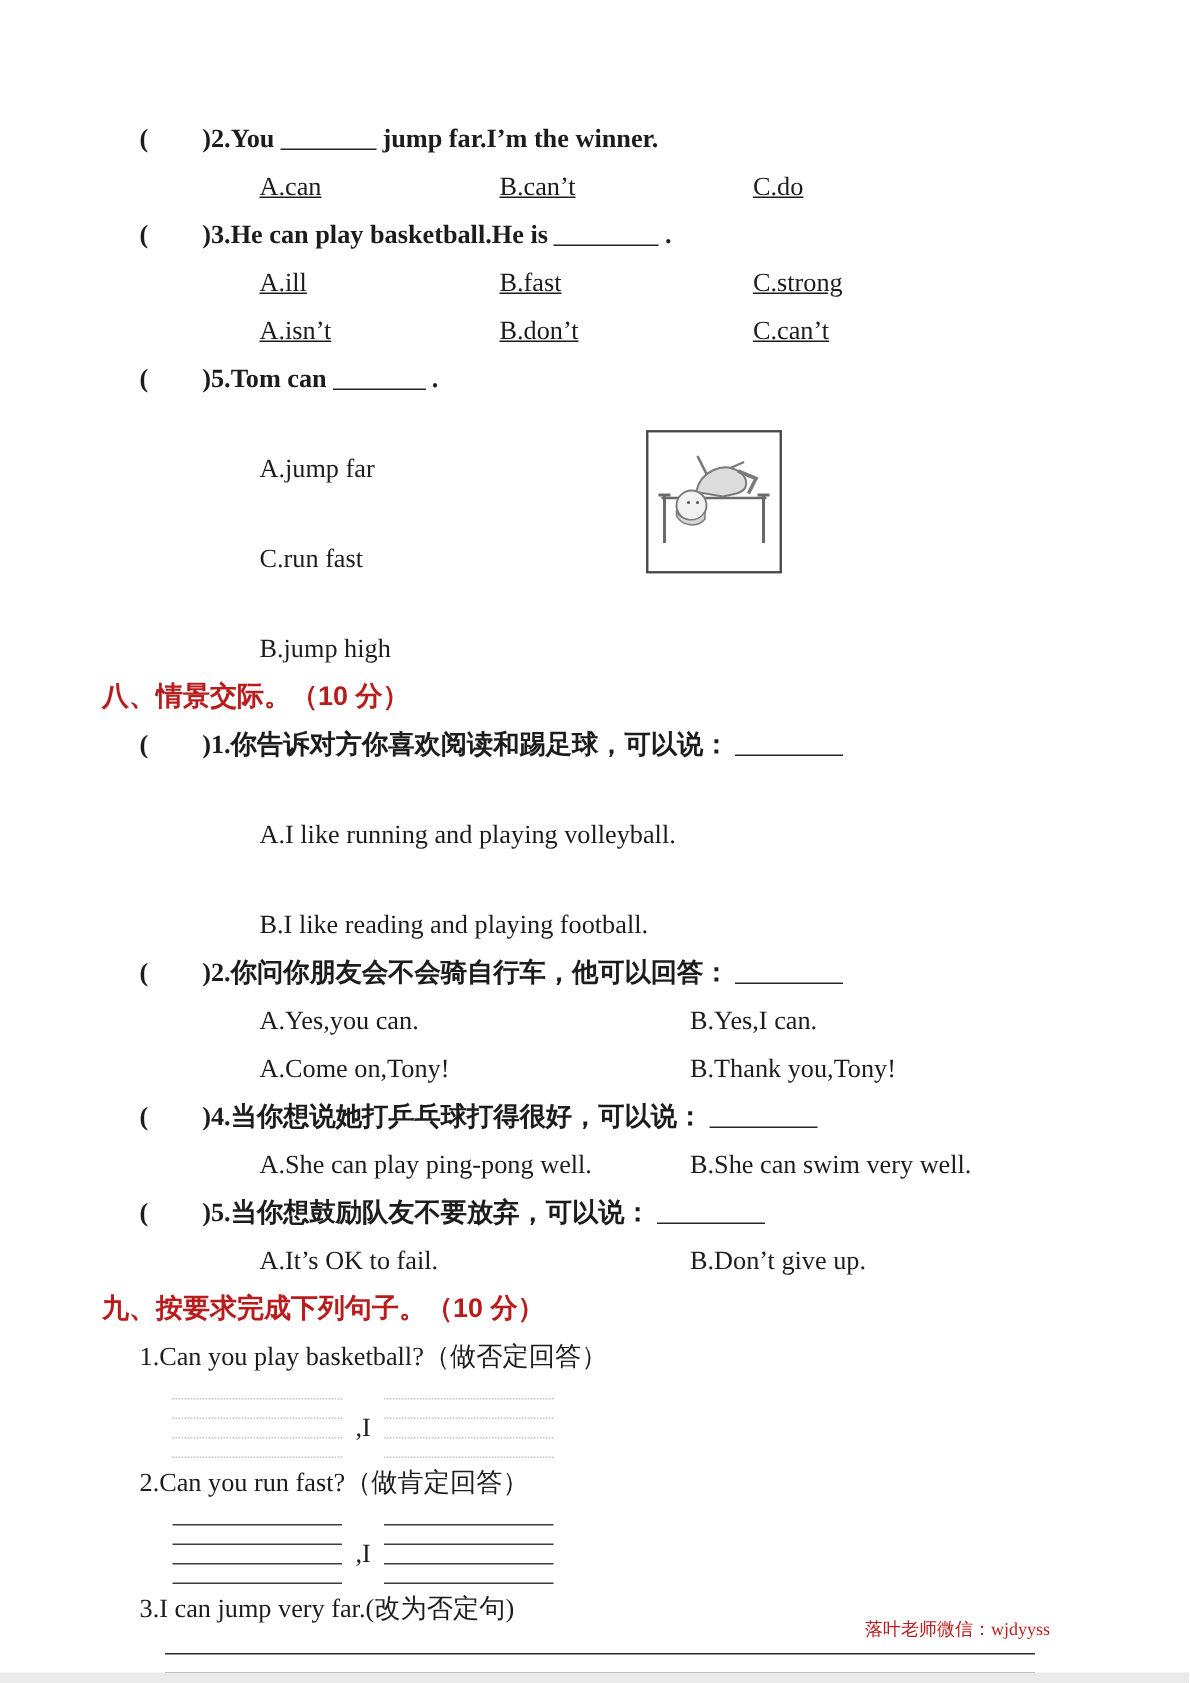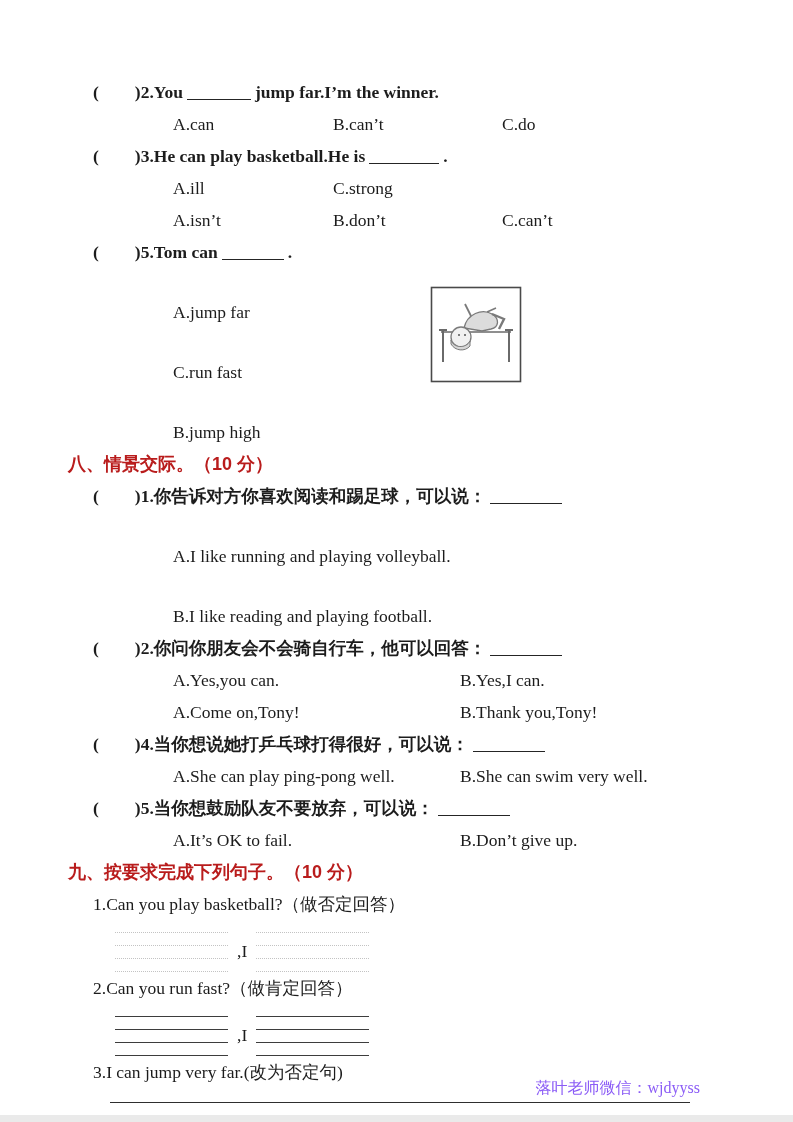--- a/index.html
+++ b/index.html
@@ -7,57 +7,58 @@
     position:relative;width:793px;height:1122px;background:#ffffff;overflow:hidden;
     font-family:"Liberation Serif","DejaVu Serif",serif;
     font-size:17.5px;color:#1c1c1c;
   }
   .content{position:absolute;left:93px;top:76px;width:660px;}
   .row{height:32px;line-height:32px;white-space:nowrap;font-weight:bold;}
   .paren-gap{display:inline-block;width:36px;}
   .gap2{display:inline-block;width:22px;}
   .bl{display:inline-block;border-bottom:1.3px solid #252525;height:15px;vertical-align:-2px;margin:0 4px;}
   .w62{width:62px}.w64{width:64px}.w70{width:70px}.w72{width:72px}
-  .opts3{padding-left:80px;display:flex;height:32px;line-height:32px;white-space:nowrap;}
+  .opts3{padding-left:80px;display:flex;height:32px;line-height:32px;white-space:nowrap;text-decoration:underline;}
   .opts3 .o1{width:160px;}
   .opts3 .o2{width:169px;}
   .opts2{padding-left:80px;display:flex;height:32px;line-height:32px;white-space:nowrap;}
   .opts2 .o1{width:287px;}
   .optline{padding-left:80px;height:32px;line-height:32px;white-space:nowrap;margin-top:28px;}
   .sec-row{height:32px;line-height:32px;margin-left:-25px;font-weight:bold;
     font-family:"Liberation Sans","DejaVu Sans",sans-serif;font-size:18px;color:#b91c1c;white-space:nowrap;}
   .subq{height:32px;line-height:32px;white-space:nowrap;}
   .ansrow{display:flex;align-items:flex-end;height:52px;margin-left:22px;}
   .ansgroup{width:113px;}
   .ansgroup div{height:12px;}
   .ansrow.faint .ansgroup div{border-bottom:1px dotted #c3c3c3;}
   .ansrow.solid .ansgroup div{border-bottom:1.3px solid #3d3d3d;}
   .sep{margin:0 9px 12px 9px;line-height:1;}
   .longlines{margin-left:17px;width:580px;padding-top:2px;}
   .longlines div{height:12px;border-bottom:1.4px solid #2e2e2e;}
   .illus{position:absolute;left:430px;top:286px;width:92px;height:97px;}
-  .footer{position:absolute;right:93px;top:1078px;font-size:16px;color:#8b5cf6;white-space:nowrap;}
+  .footer{position:absolute;right:93px;top:1078px;font-size:12px;color:#b91c1c;white-space:nowrap;}
   .bottom-strip{position:absolute;left:0;bottom:0;width:793px;height:7px;background:#eaeaea;}
 </style>
 </head>
 <body>
 
 <div class="page">
   <div class="content">
 
     <div class="row"><span>(</span><span class="paren-gap"></span><span>)2.</span><span>You</span><span class="bl w64"></span><span>jump far.I’m the winner.</span></div>
     <div class="opts3">
       <span class="o1">A.can</span>
       <span class="o2">B.can’t</span>
       <span class="o3">C.do</span>
     </div>
 
     <div class="row"><span>(</span><span class="paren-gap"></span><span>)3.</span><span>He can play basketball.He is</span><span class="bl w70"></span><span>.</span></div>
     <div class="opts3">
       <span class="o1">A.ill</span>
+      <span class="o2">B.fast</span>
       <span class="o3">C.strong</span>
     </div>
 
     <div class="opts3">
       <span class="o1">A.isn’t</span>
       <span class="o2">B.don’t</span>
       <span class="o3">C.can’t</span>
     </div>
 
     <div class="row"><span>(</span><span class="paren-gap"></span><span>)5.</span><span>Tom can</span><span class="bl w62"></span><span>.</span></div>

